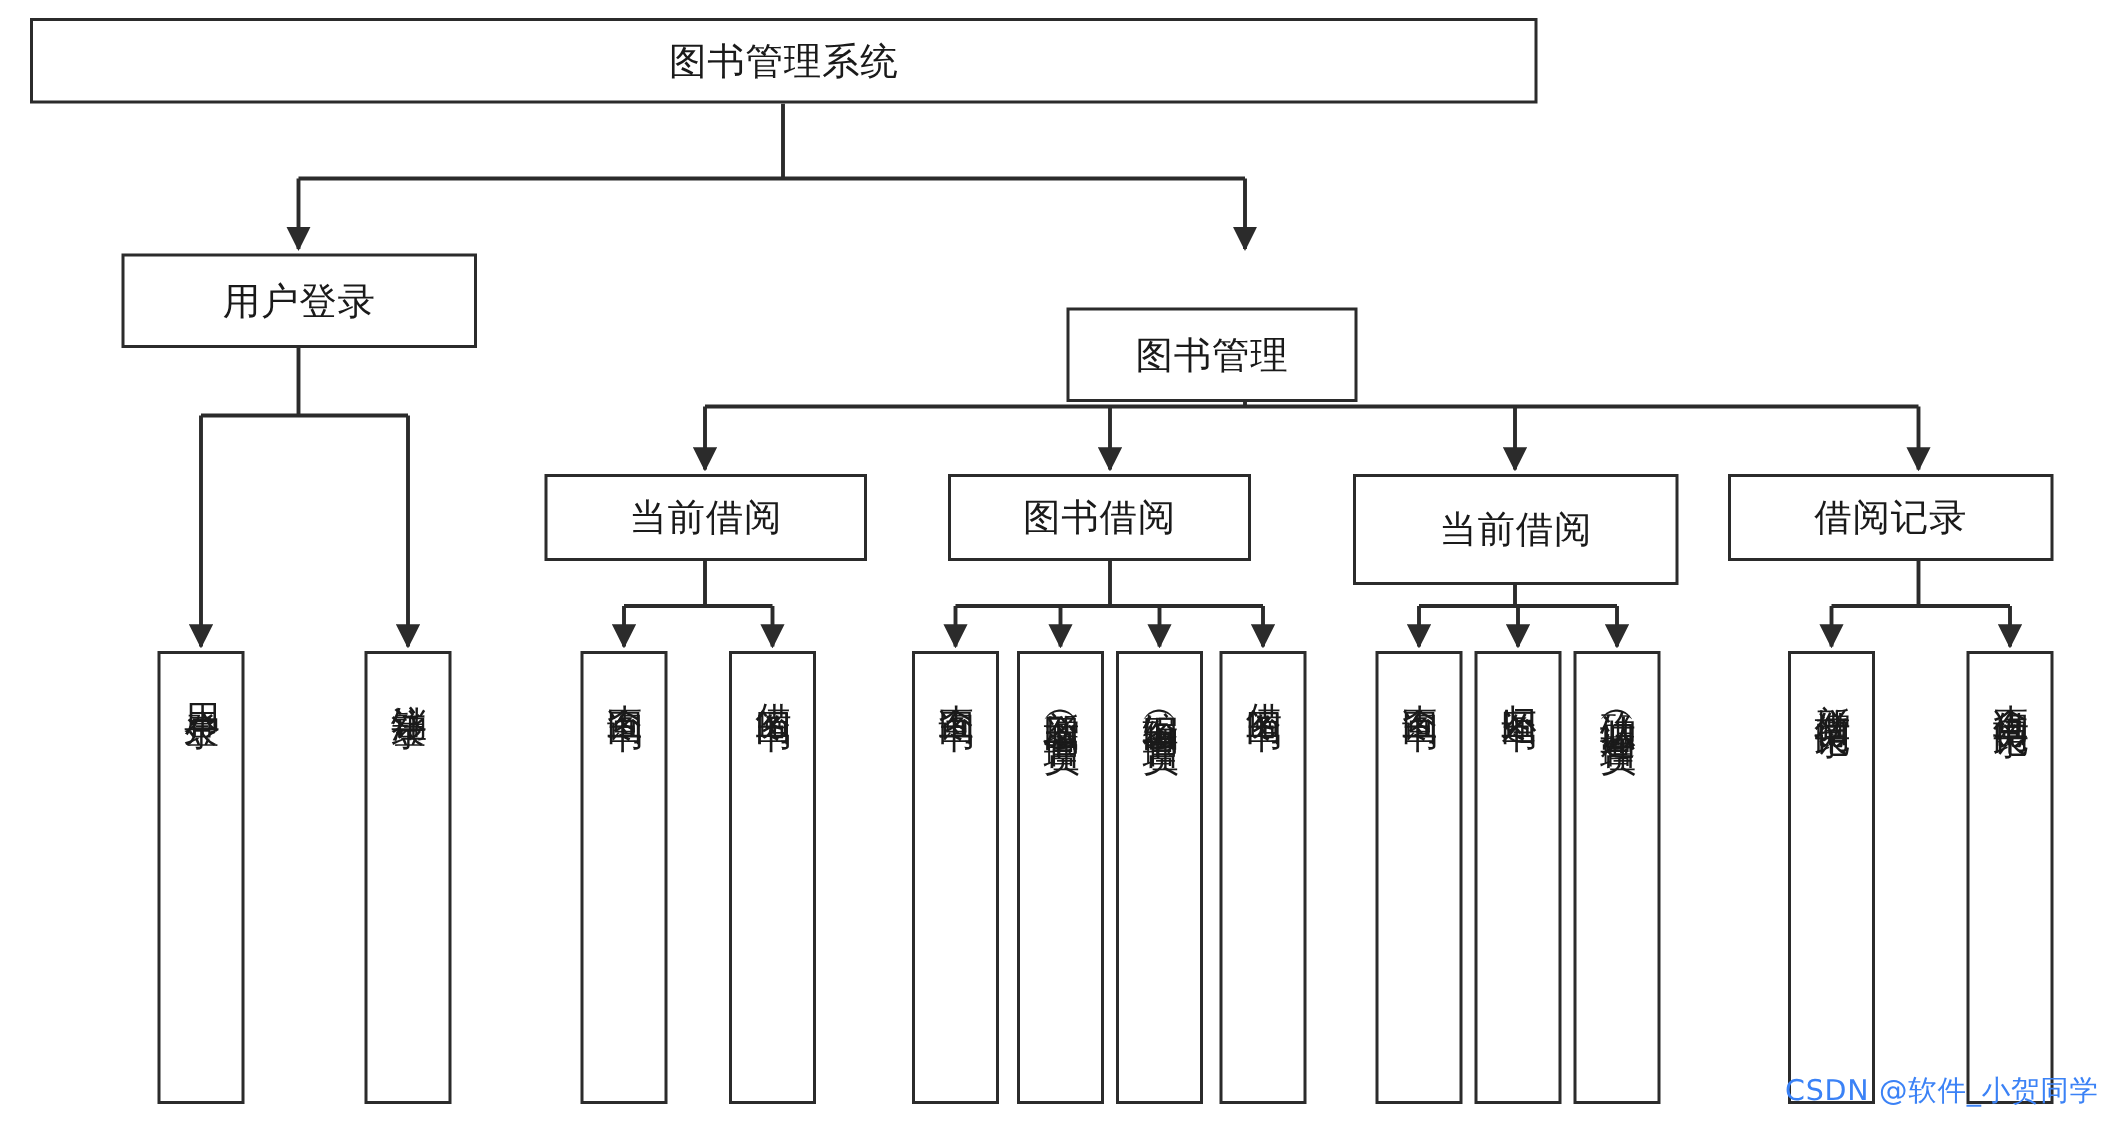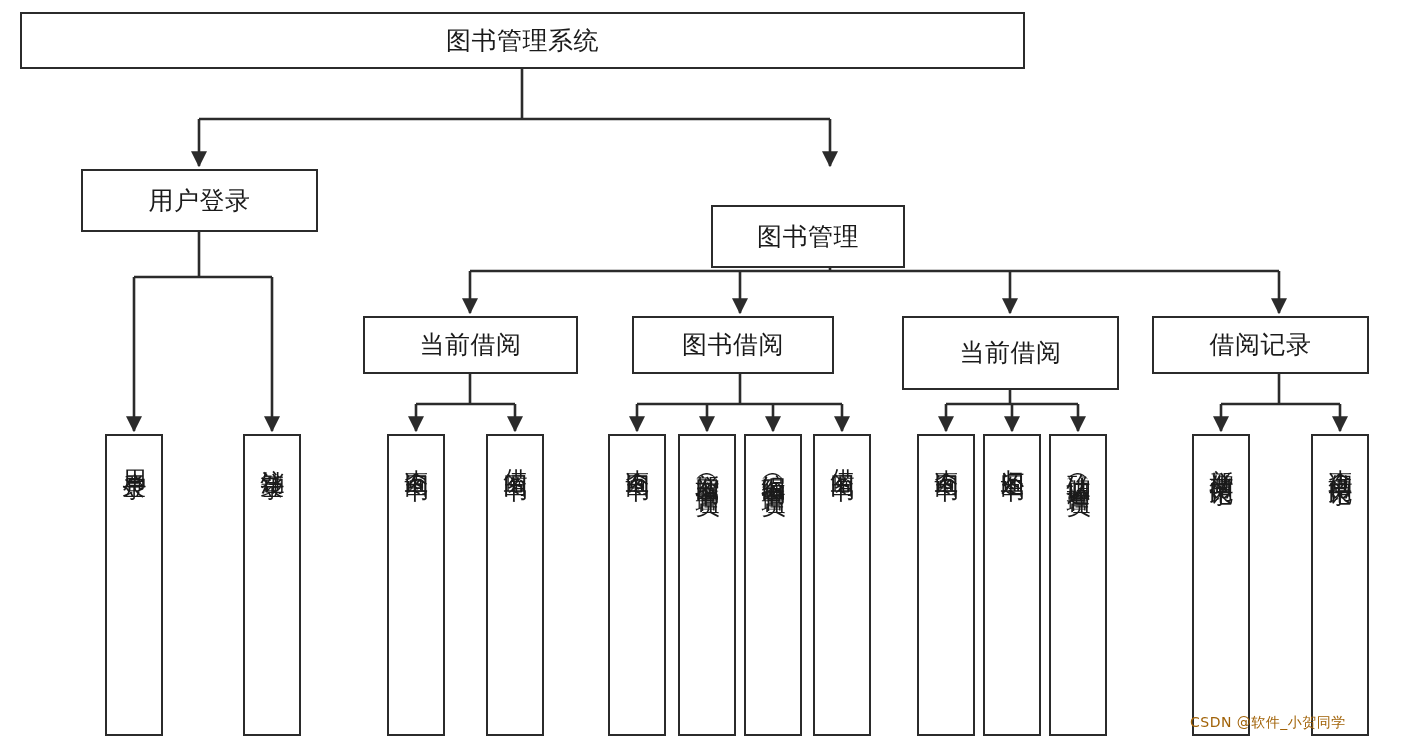--- a/index.html
+++ b/index.html
@@ -55,22 +55,22 @@
     font-size: 24px;
     line-height: 1.05;
     letter-spacing: 3px;
     margin: 0 auto;
   }
   .node.vert.tall .lbl {
     padding-top: 4px;
   }
   .watermark {
     position: absolute;
-    color: #a16207;
-    font-size: 14px;
+    color: #3b82f6;
+    font-size: 19px;
     white-space: nowrap;
     z-index: 5;
     letter-spacing: 0.5px;
   }
 </style>
 </head>
 <body>
 
 <div id="canvas">
 

